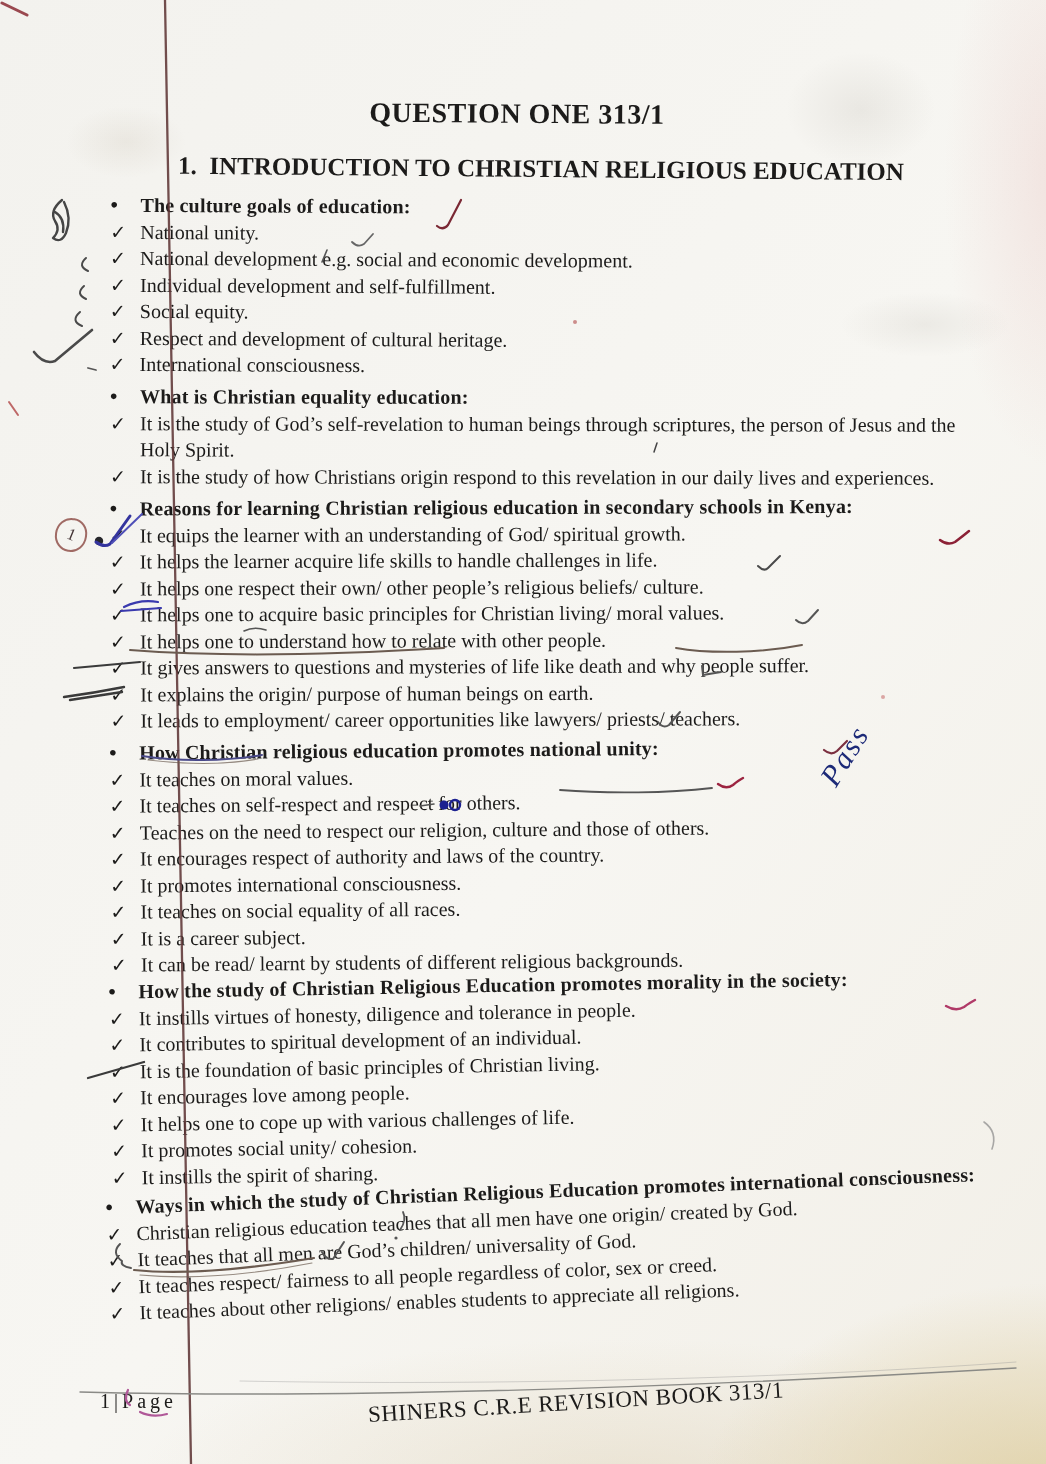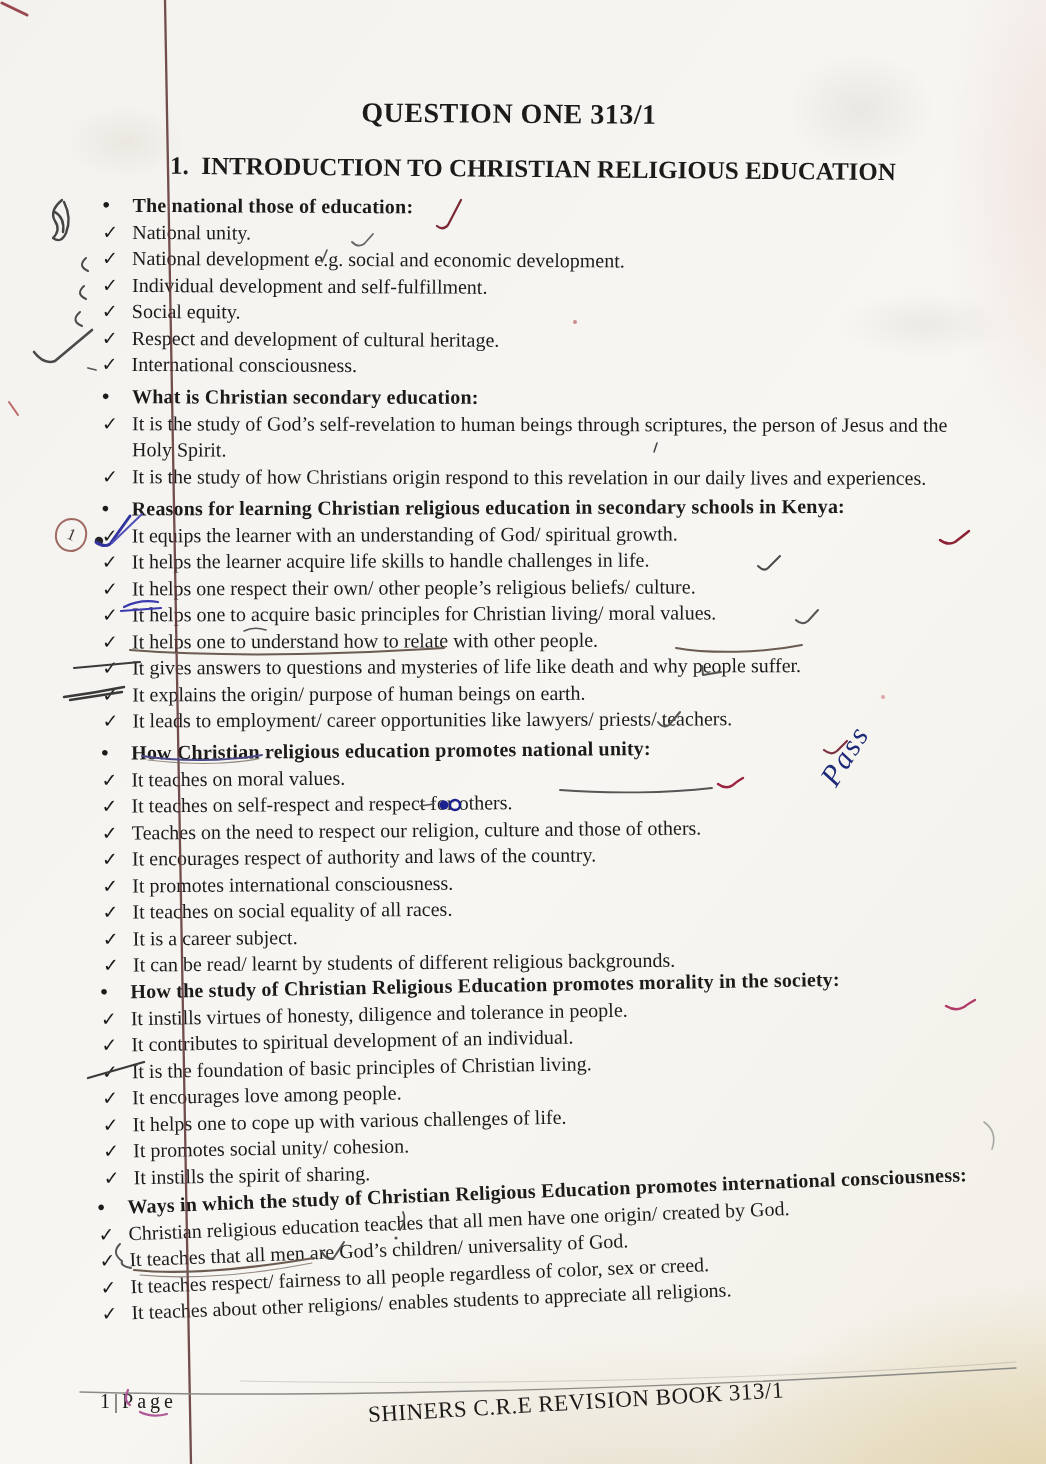--- a/index.html
+++ b/index.html
@@ -5,21 +5,21 @@
   html,body{margin:0;padding:0;}
   body{
     width:1046px;height:1464px;position:relative;overflow:hidden;
     font-family:"Liberation Serif","DejaVu Serif",serif;color:#1c1b1a;
     background:
       radial-gradient(ellipse 480px 300px at 101% 103%, rgba(222,206,160,.9) 0%, rgba(226,212,174,.5) 45%, rgba(226,212,174,0) 75%),
       radial-gradient(ellipse 160px 420px at 101% 12%, rgba(226,180,176,.28), rgba(226,180,176,0) 70%),
       radial-gradient(ellipse 700px 200px at 60% 101%, rgba(216,200,166,.35), rgba(216,200,166,0) 70%),
       linear-gradient(128deg,#f3f2ee 0%, #f7f6f2 55%, #f2efe7 100%);
   }
-  .content{position:absolute;left:88px;top:96px;width:890px;}
+  .content{position:absolute;left:96px;top:96px;width:890px;}
   .title{
     text-align:center;font-weight:bold;font-size:28px;line-height:36px;
     letter-spacing:.5px;padding-right:48px;margin-bottom:20px;transform:rotate(.4deg);
   }
   .main-heading{
     text-align:center;font-weight:bold;font-size:25px;line-height:34px;
     margin-bottom:8px;transform:rotate(.5deg);
   }
   .section{margin-bottom:4px;}
   .sec1{transform:rotate(.3deg);}
@@ -63,21 +63,21 @@
 <div class="ghost ghost2"></div>
 <div class="ghost ghost3"></div>
 
 <div class="content">
   <div class="title">QUESTION ONE 313/1</div>
   <div class="main-heading">1.&nbsp; INTRODUCTION TO CHRISTIAN RELIGIOUS EDUCATION</div>
 
   <div class="section sec1">
     <div class="row head-row">
       <span class="marker bullet-glyph">•</span>
-      <span class="head-text">The national those of education:</span>
+      <span class="head-text">The culture goals of education:</span>
     </div>
     <div class="row">
         <span class="marker check-glyph">✓</span>
         <span class="item-text">National unity.</span>
       </div>
     <div class="row">
         <span class="marker check-glyph">✓</span>
         <span class="item-text">National development e.g. social and economic development.</span>
       </div>
     <div class="row">
@@ -94,21 +94,21 @@
       </div>
     <div class="row">
         <span class="marker check-glyph">✓</span>
         <span class="item-text">International consciousness.</span>
       </div>
   </div>
 
   <div class="section sec2">
     <div class="row head-row">
       <span class="marker bullet-glyph">•</span>
-      <span class="head-text">What is Christian secondary education:</span>
+      <span class="head-text">What is Christian equality education:</span>
     </div>
     <div class="row">
         <span class="marker check-glyph">✓</span>
         <span class="item-text">It is the study of God’s self-revelation to human beings through scriptures, the person of Jesus and the Holy Spirit.</span>
       </div>
     <div class="row">
         <span class="marker check-glyph">✓</span>
         <span class="item-text">It is the study of how Christians origin respond to this revelation in our daily lives and experiences.</span>
       </div>
   </div>

